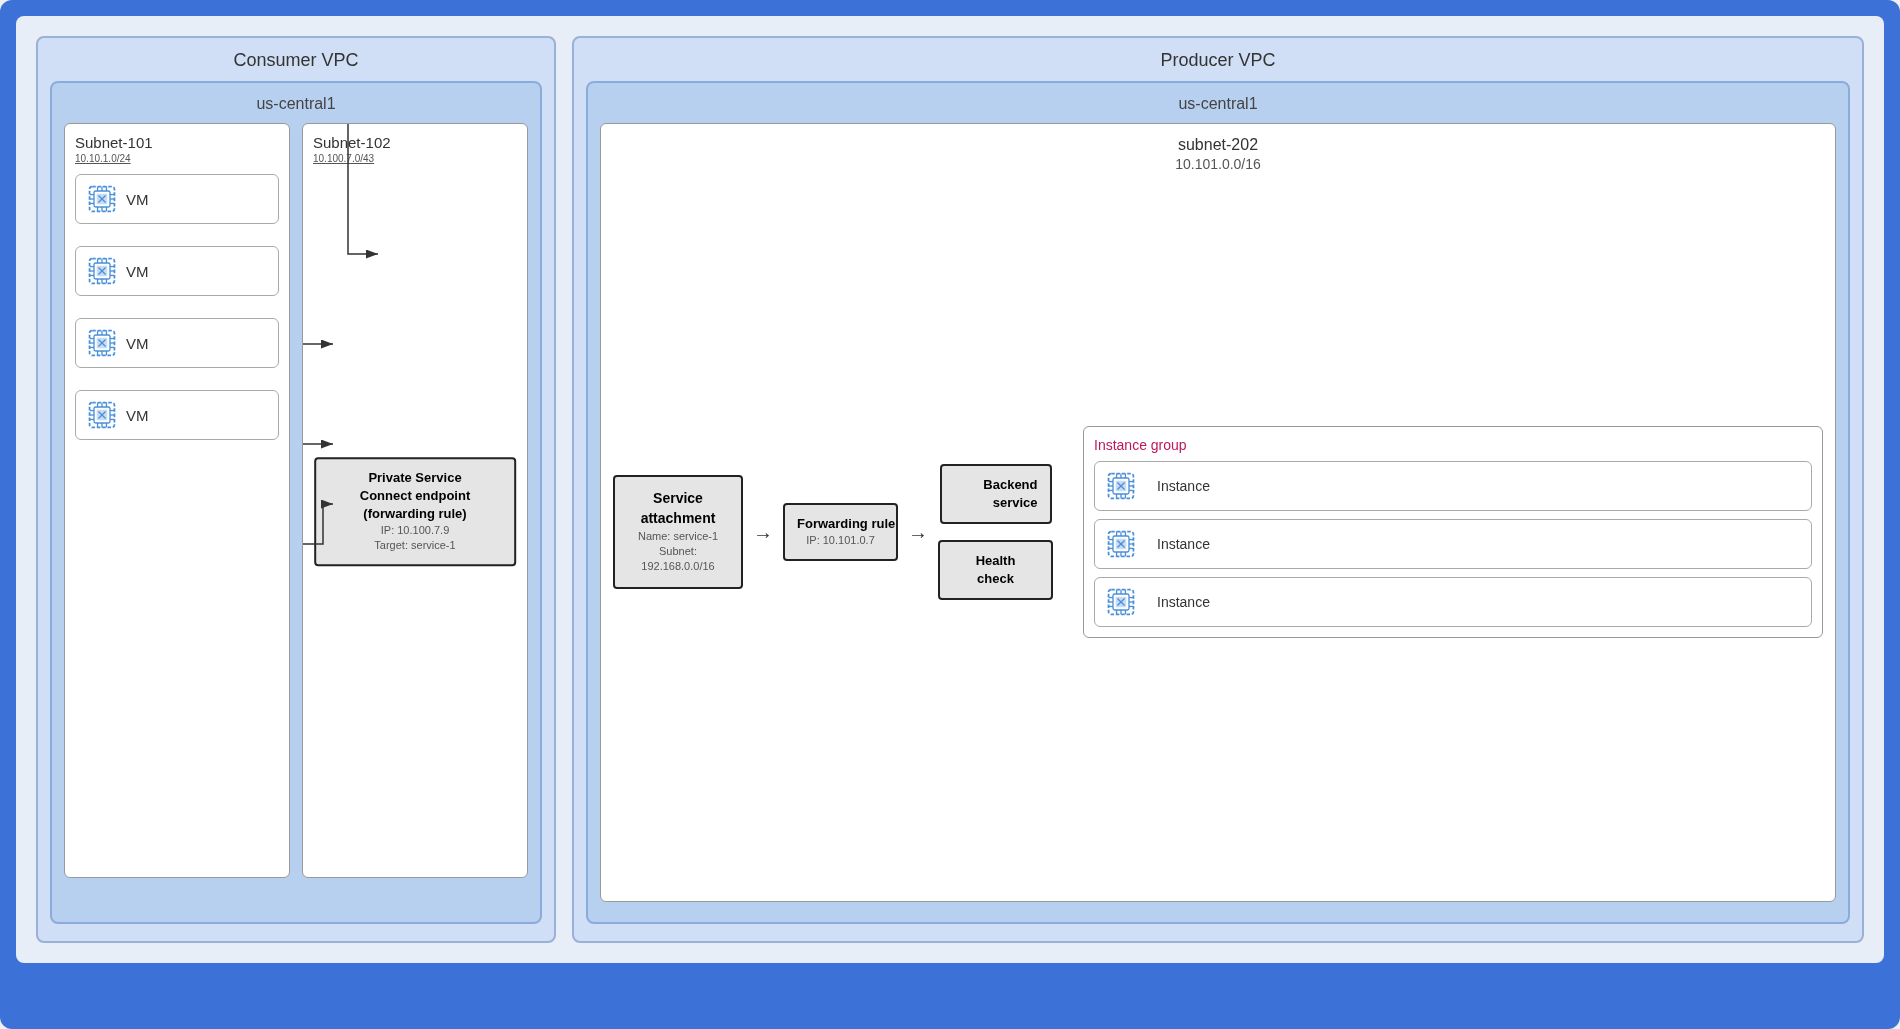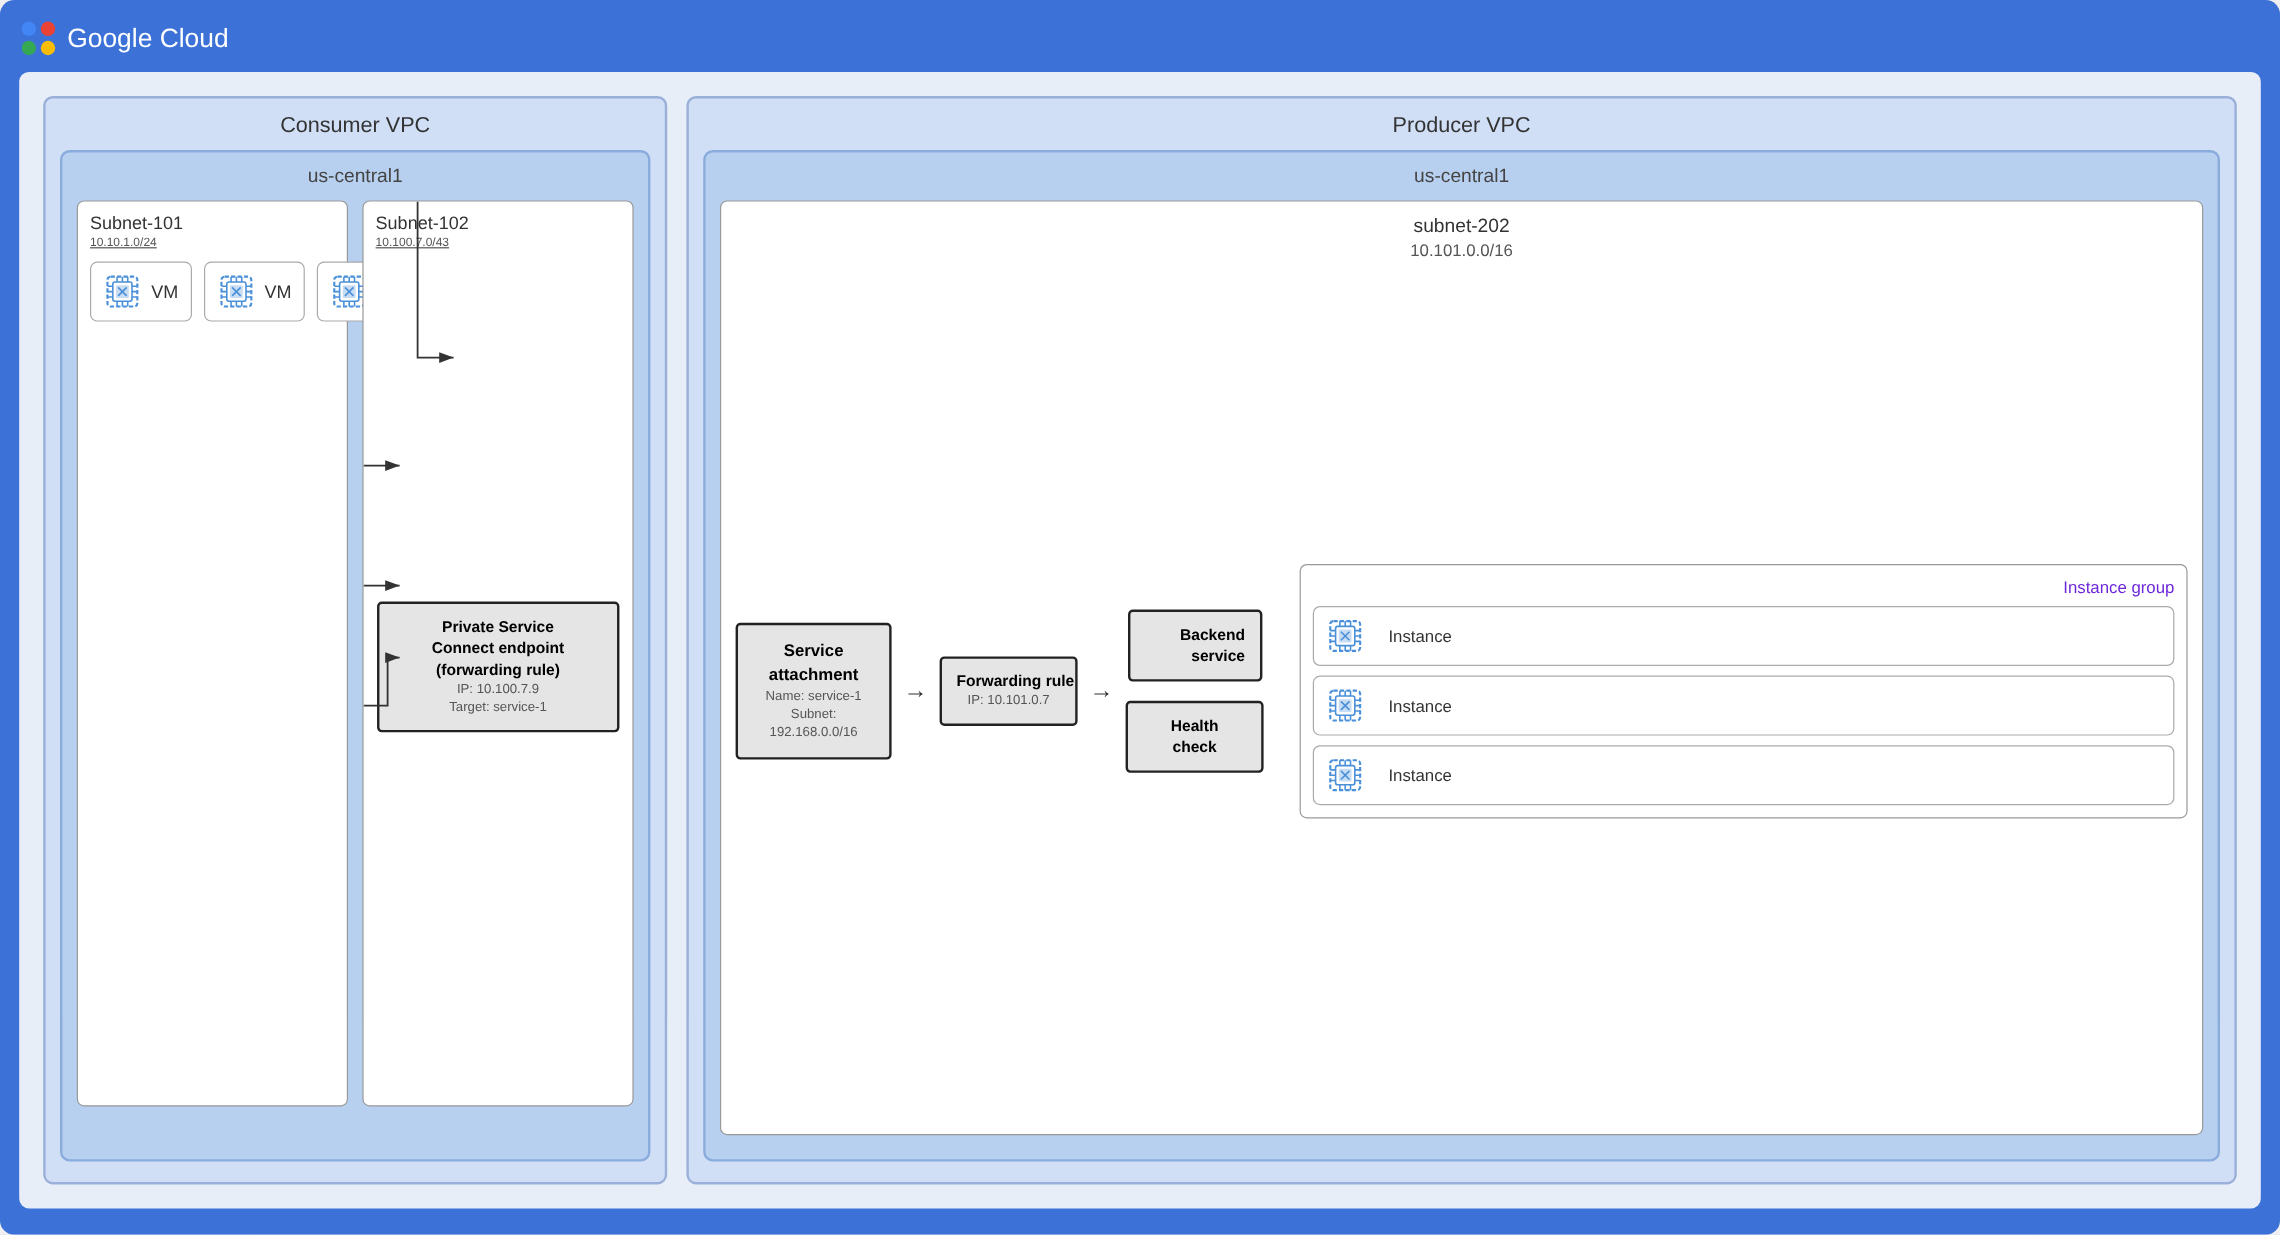--- a/index.html
+++ b/index.html
@@ -166,22 +166,22 @@
       background: white;
       border: 1.5px solid #999;
       border-radius: 6px;
       padding: 10px;
       position: relative;
     }
 
     .instance-group-label {
       font-size: 14px;
       font-weight: 500;
-      color: #6d28d9;
-      text-align: right;
+      color: #be185d;
+      text-align: left;
       margin-bottom: 8px;
     }
 
     .instance-items {
       display: flex;
       flex-direction: column;
       gap: 8px;
     }
 
     .instance-item {
@@ -239,42 +239,30 @@
       flex-shrink: 0;
     }
 
     .subnet102 {
       flex: 1;
       position: relative;
     }
 
     .vm-list {
       display: flex;
-      flex-direction: row;
-      gap: 10px;
+      flex-direction: column;
+      gap: 22px;
       margin-top: 8px;
     }
   </style>
 </head>
 <body>
 
 <div class="outer-wrapper">
 
-  <div class="google-cloud-header">
-    <div class="google-cloud-logo">
-
-      <svg width="32" height="32" viewBox="0 0 32 32">
-        <circle cx="8" cy="8" r="6" fill="#4285F4"></circle>
-        <circle cx="24" cy="8" r="6" fill="#EA4335"></circle>
-        <circle cx="8" cy="24" r="6" fill="#34A853"></circle>
-        <circle cx="24" cy="24" r="6" fill="#FBBC05"></circle>
-      </svg>
-      <span class="logo-text">Google Cloud</span>
-    </div>
-  </div>
 
   <div class="main-content">
 
     <div class="consumer-vpc">
       <div class="vpc-label">Consumer VPC</div>
       <div class="region-box">
         <div class="region-label">us-central1</div>
 
         <div class="consumer-diagram">
 

